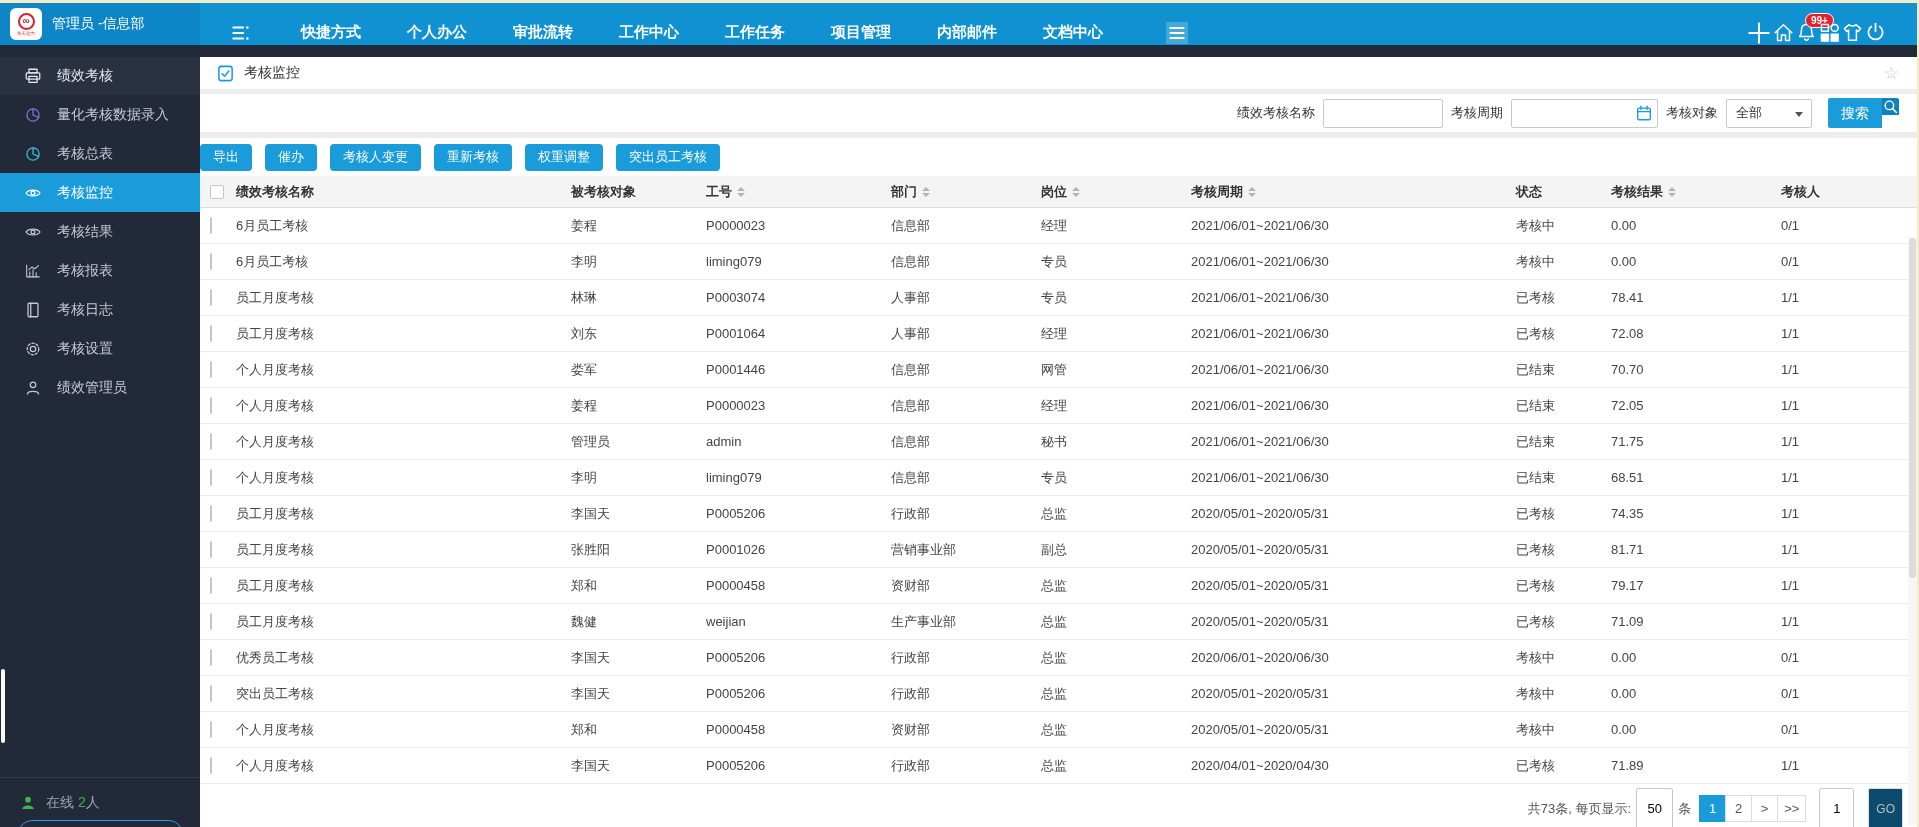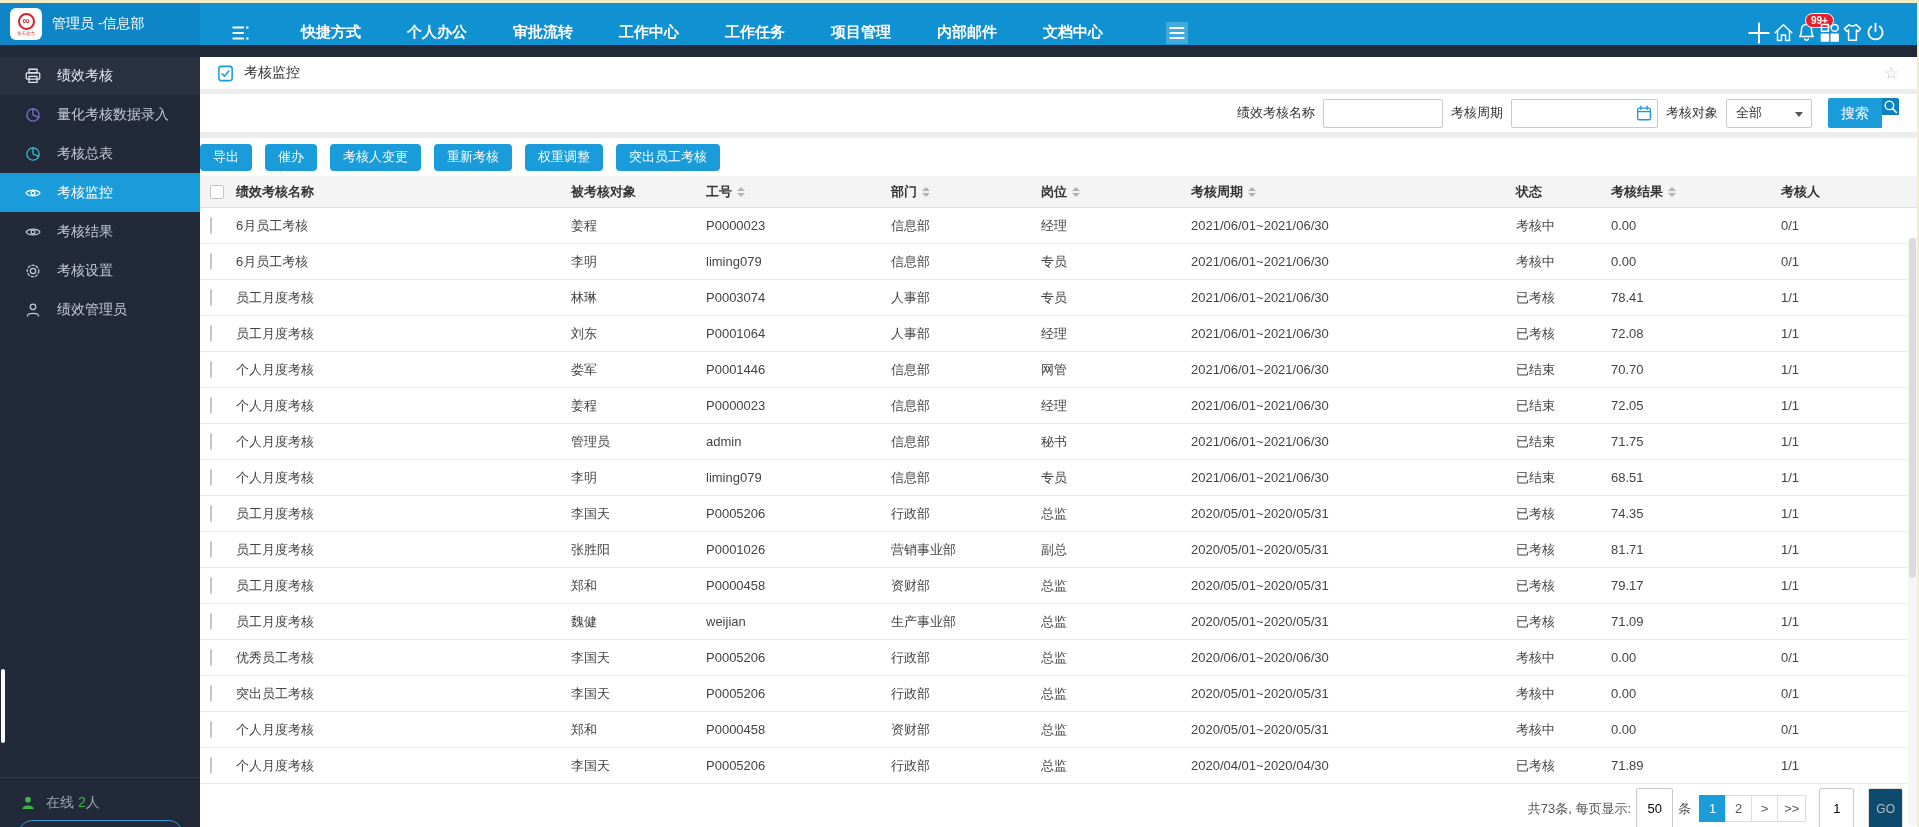--- a/index.html
+++ b/index.html
@@ -231,20 +231,41 @@
             <span class="ic" style="width: 18px; height: 18px; color: rgb(195, 201, 213);">
               <svg width="100%" height="100%" viewBox="0 0 20 20" fill="none" stroke="currentColor" stroke-width="1.4" stroke-linecap="round" stroke-linejoin="round">
                 <path d="M2.2 10 C5.2 5.6 14.8 5.6 17.8 10 C14.8 14.4 5.2 14.4 2.2 10 Z"></path>
                 <circle cx="10" cy="10" r="2.1"></circle>
               </svg>
             </span>
             <span>考核结果</span>
           </div>
           <div class="side-item">
             <span class="ic" style="width: 18px; height: 18px; color: rgb(195, 201, 213);">
+              <svg width="100%" height="100%" viewBox="0 0 20 20" fill="none" stroke="currentColor" stroke-width="1.2" stroke-linecap="round" stroke-linejoin="round">
+                <path d="M3 3.5 V16.5 H17"></path>
+                <path d="M6.5 16.5 V11"></path>
+                <path d="M10 16.5 V8.5"></path>
+                <path d="M13.5 16.5 V12"></path>
+                <path d="M5.5 8.5 L9 5.5 L12 7.5 L16 4"></path>
+              </svg>
+            </span>
+            <span>考核报表</span>
+          </div>
+          <div class="side-item">
+            <span class="ic" style="width: 18px; height: 18px; color: rgb(195, 201, 213);">
+              <svg width="100%" height="100%" viewBox="0 0 20 20" fill="none" stroke="currentColor" stroke-width="1.4" stroke-linecap="round" stroke-linejoin="round">
+                <rect x="4.5" y="2.5" width="11" height="15" rx="1"></rect>
+                <line x1="7.5" y1="2.5" x2="7.5" y2="17.5"></line>
+              </svg>
+            </span>
+            <span>考核日志</span>
+          </div>
+          <div class="side-item">
+            <span class="ic" style="width: 18px; height: 18px; color: rgb(195, 201, 213);">
               <svg width="100%" height="100%" viewBox="0 0 20 20" fill="none" stroke="currentColor" stroke-width="1.4" stroke-linecap="round" stroke-linejoin="round">
                 <circle cx="10" cy="10" r="3"></circle>
                 <circle cx="10" cy="10" r="6.4" stroke-dasharray="2.5 2.2"></circle>
               </svg>
             </span>
             <span>考核设置</span>
           </div>
           <div class="side-item">
             <span class="ic" style="width: 18px; height: 18px; color: rgb(195, 201, 213);">
               <svg width="100%" height="100%" viewBox="0 0 20 20" fill="none" stroke="currentColor" stroke-width="1.4" stroke-linecap="round" stroke-linejoin="round">

